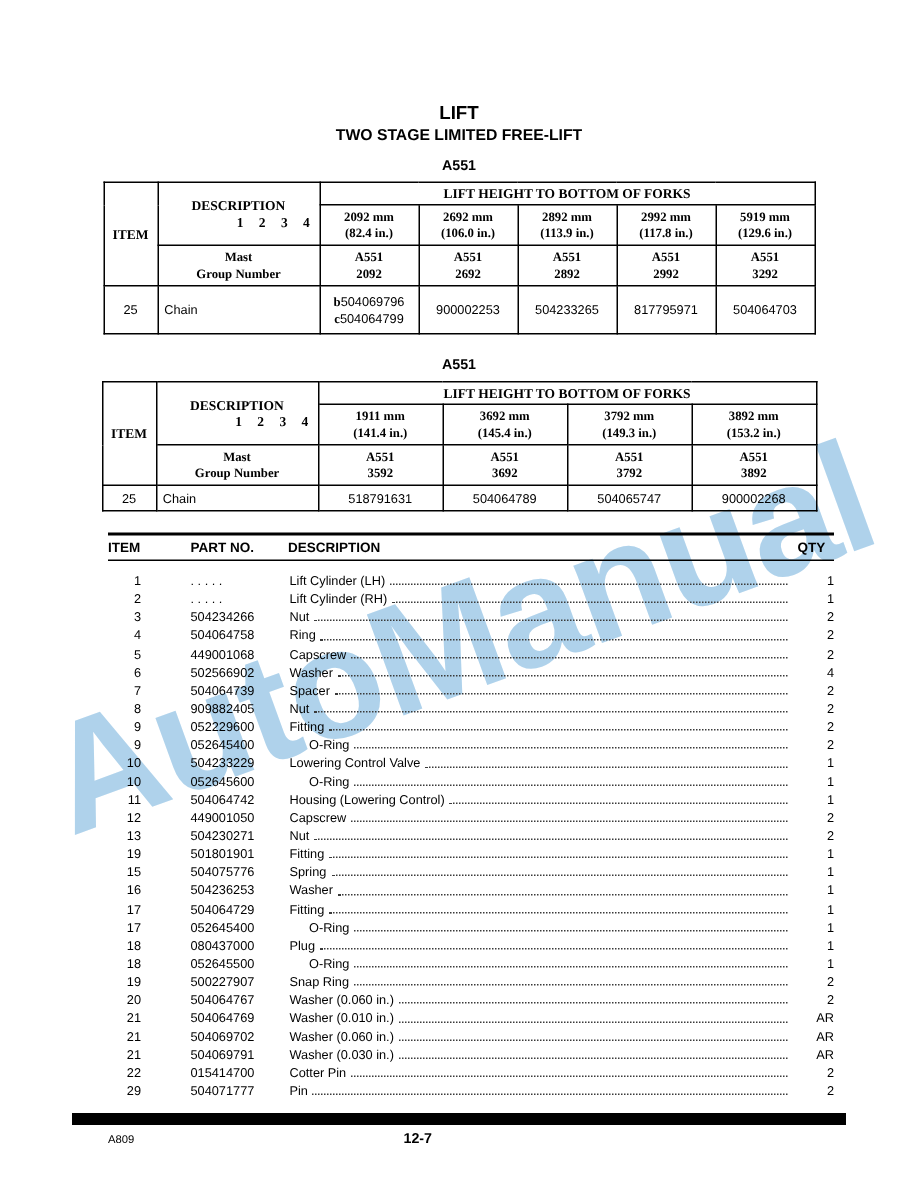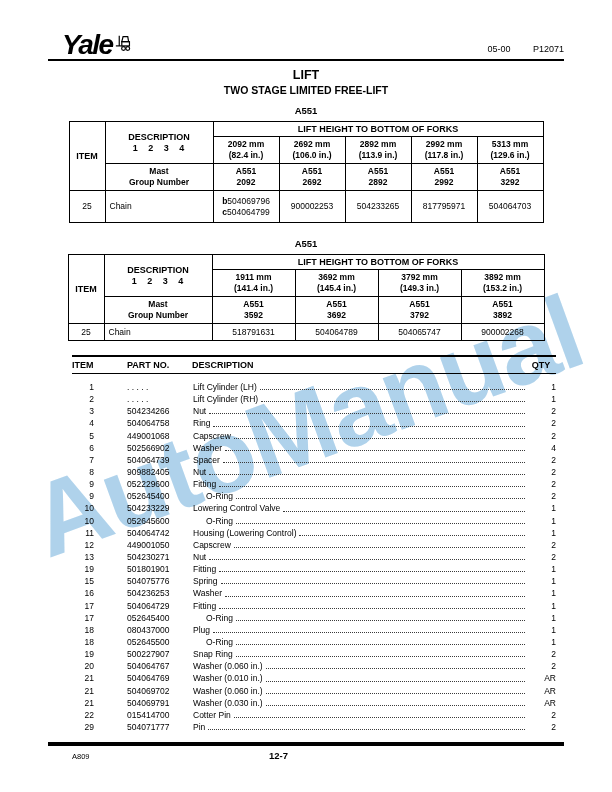--- a/index.html
+++ b/index.html
@@ -27,78 +27,59 @@
   .titles { padding-top:68px; text-align:center; }
   .title-main { font-size:12.5px; font-weight:bold; }
   .title-sub { font-size:10.5px; font-weight:bold; margin-top:2px; }
   .mast-label { text-align:center; font-size:9.5px; font-weight:bold; }
   .mast-label.first { margin-top:9px; }
   .mast-label.second { margin-top:15px; }
 
   
   table.mast { border-collapse:collapse; table-layout:fixed; margin:5px auto 0 auto; }
   .mast th, .mast td { border:1px solid #000; font-size:8.5px; line-height:11px; text-align:center; vertical-align:middle; padding:1px 2px; font-weight:normal; }
-  .mast .b { font-weight:bold; }
+  .mast .b { font-weight:bold;font-family:Liberation Serif, serif; }
   .mast tr.r-span th { height:15px; font-size:9px; }
   .mast tr.r-mm th { height:27px; }
   .mast tr.r-mast th { height:27px; }
   .mast tr.r-data td { height:17px; }
   table.mast.tall tr.r-data td { height:32px; }
-  .mast .desc-cell .sub { text-align:center; padding-left:3px; letter-spacing:4px; }
+  .mast .desc-cell .sub { text-align:right; padding-left:3px; letter-spacing:4px; }
   .mast td.left { text-align:left; padding-left:4px; }
 
   
   .parts { margin:14px 0 0 72px; width:484px; font-size:8.5px; }
   .parts-header { display:flex; border-top:2px solid #000; border-bottom:1.5px solid #000; font-weight:bold; padding:3px 0 3px 0; font-size:9px; }
   .h-item { width:55px; }
   .h-part { width:65px; }
   .h-desc { flex:1; }
   .h-qty  { width:30px; text-align:center; }
   .parts-rows { padding-top:7px; }
   .p-row { display:flex; height:12.15px; line-height:12.15px; white-space:nowrap; }
   .p-item { width:22px; text-align:right; flex:none; }
   .p-part { width:62px; margin-left:33px; flex:none; }
   .p-desc { margin-left:4px; flex:none; }
   .p-desc.indent { padding-left:13px; }
   .leader { flex:1; border-bottom:1.4px dotted #3a3a3a; align-self:flex-end; margin:0 3px 3px 3px; min-width:8px; }
   .p-qty { width:28px; text-align:right; flex:none; }
 
   
-  .footer { position:absolute; left:48px; top:742px; width:516px; border-top:4px solid #000000; display:flex; padding-top:4px; font-size:7.5px; align-items:baseline; }
+  .footer { position:absolute; left:48px; top:742px; width:516px; border-top:8px solid #000000; display:flex; padding-top:4px; font-size:7.5px; align-items:baseline; }
   .f-left { width:120px; padding-left:24px; }
   .f-center { flex:1; text-align:center; }
   .f-right { width:120px; text-align:right; font-size:9.5px; font-weight:bold; }
 </style>
 </head>
 <body>
 
 <div class="page">
 
   <div class="watermark">AutoManual</div>
 
   <div class="content">
-    <div class="header">
-      <div class="logo">
-        <span class="logo-text">Yale</span>
-        <span>
-          <svg width="17" height="19" viewBox="0 0 20 22" fill="none" stroke="#000" stroke-width="1.4">
-            <line x1="5" y1="3" x2="5" y2="15"></line>
-            <line x1="1" y1="15" x2="8" y2="15"></line>
-            <path d="M8 10 L9.5 4 H15 L16 10 Z"></path>
-            <rect x="8" y="10" width="9" height="5"></rect>
-            <circle cx="10" cy="18" r="2.2"></circle>
-            <circle cx="15" cy="18" r="2.2"></circle>
-          </svg>
-        </span>
-      </div>
-      <div class="codes">
-        <span>05-00</span>
-        <span>P12071</span>
-      </div>
-    </div>
 
     <div class="titles">
       <div class="title-main">LIFT</div>
       <div class="title-sub">TWO STAGE LIMITED FREE-LIFT</div>
     </div>
 
     <div class="mast-label first">A551</div>
     <div id="mast-table-0">
         <table class="mast tall">
           <colgroup>
@@ -130,21 +111,21 @@
               </th>
               <th class="b">
                 <div>2892 mm</div>
                 <div>(113.9 in.)</div>
               </th>
               <th class="b">
                 <div>2992 mm</div>
                 <div>(117.8 in.)</div>
               </th>
               <th class="b">
-                <div>5313 mm</div>
+                <div>5919 mm</div>
                 <div>(129.6 in.)</div>
               </th>
             </tr>
             <tr class="r-mast">
               <th class="b">
                 <div>Mast</div>
                 <div>Group Number</div>
               </th>
               <th class="b">
                 <div>A551</div>

